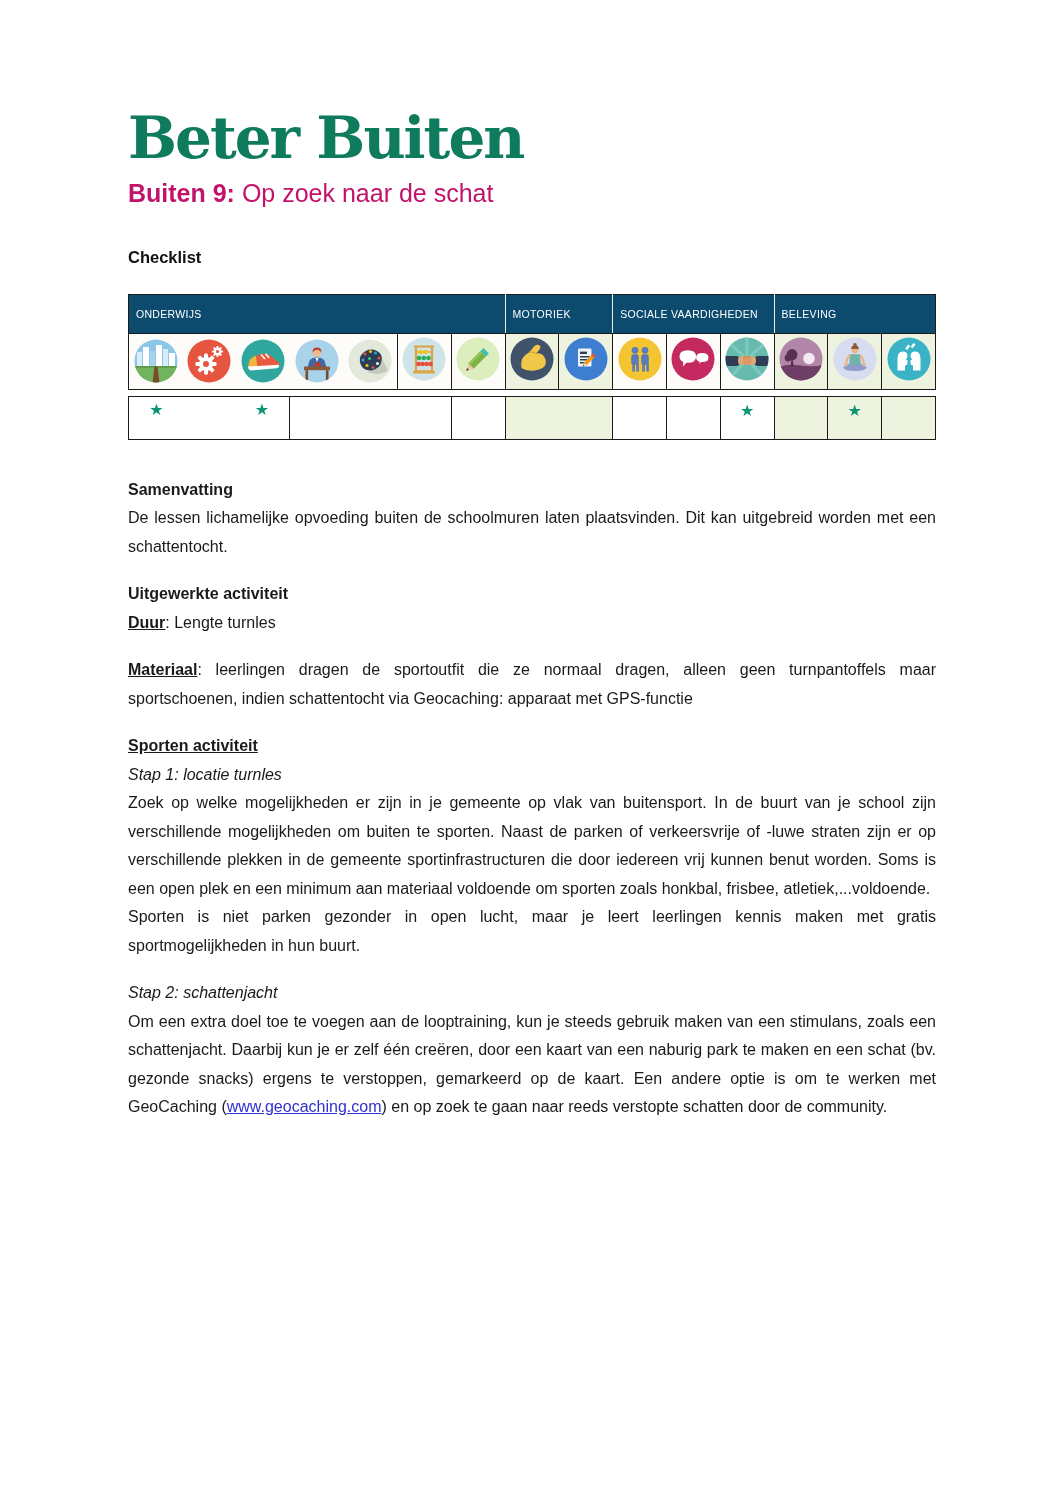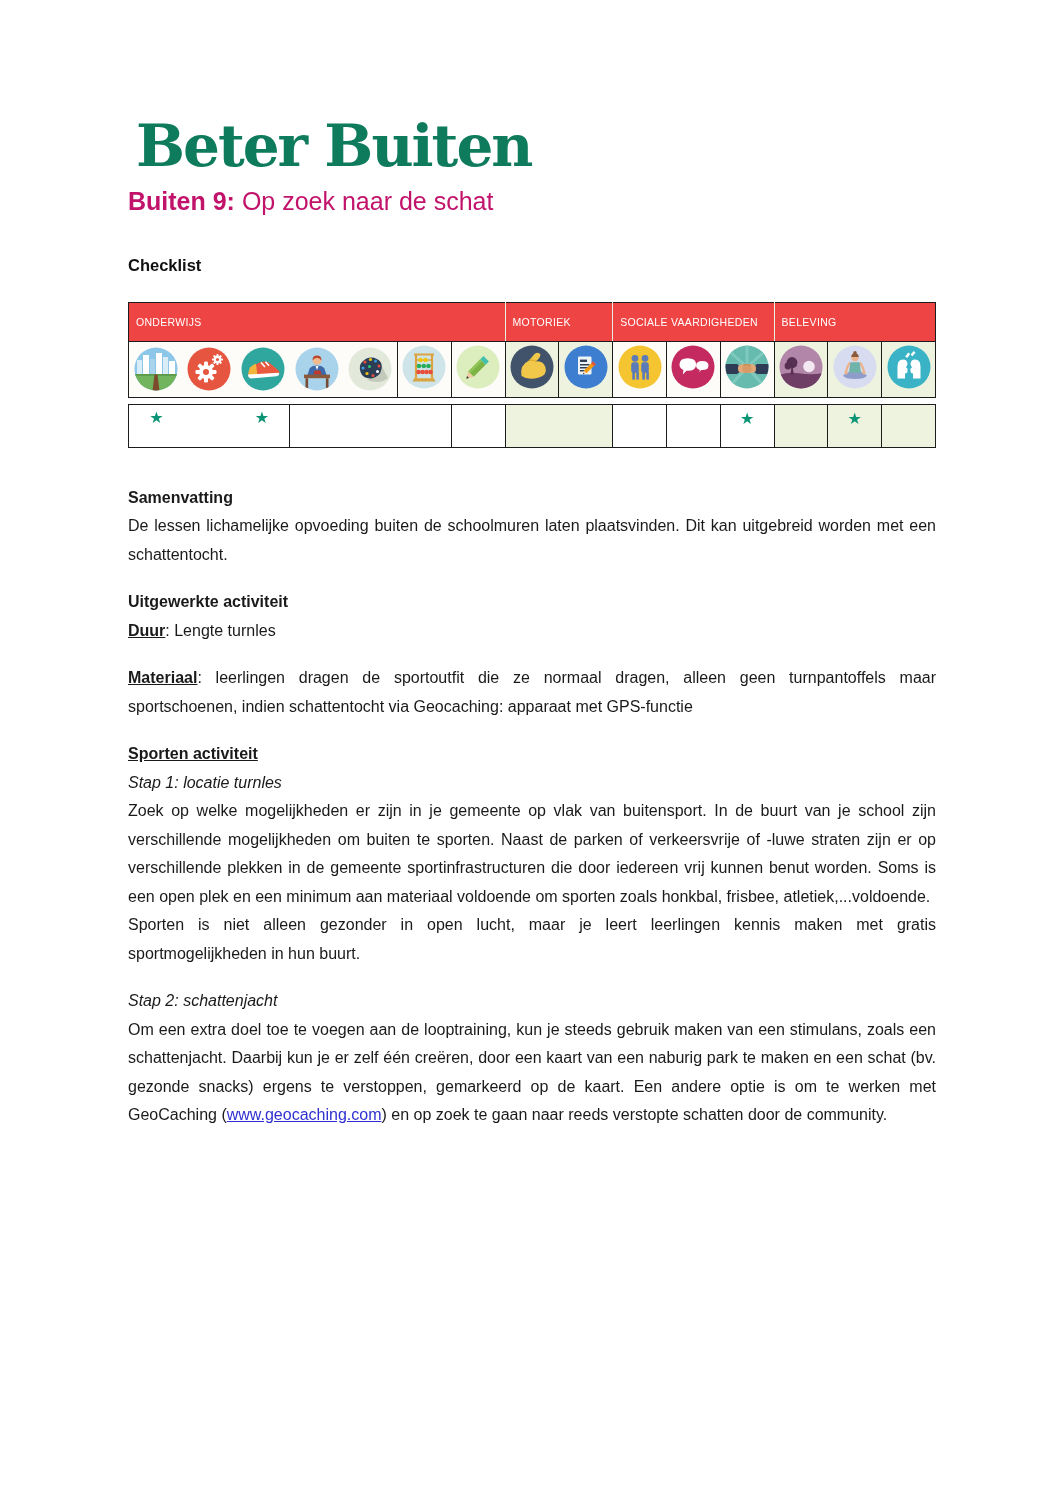--- a/index.html
+++ b/index.html
@@ -7,21 +7,21 @@
   body {
     width: 1059px; height: 1496px;
     background: #ffffff;
     font-family: "Liberation Sans", sans-serif;
     color: #1a1a1a;
   }
   .page { padding: 0 123px 0 128px; }
 
   
   .title {
-    margin: 8px; padding-top: 108px;
+    margin: 0; padding-top: 108px;
     font-family: "DejaVu Serif", serif;
     font-weight: 700;
     font-size: 58px; line-height: 1.05;
     letter-spacing: -2px;
     color: #0e7b5c;
   }
   .subtitle {
     margin-top: 10px;
     font-size: 25px; line-height: 1.15;
     color: #c2136b;
@@ -34,21 +34,21 @@
 
   
   .tblwrap { margin-top: 27px; width: 808px; }
   table.chk {
     width: 808px; table-layout: fixed;
     border-collapse: collapse;
   }
   table.chk col { width: 6.6667%; }
   table.chk td, table.chk th { border: 1px solid #1c1c1c; padding: 0; }
   tr.hdr th {
-    background: #ef4444; color: #fff;
+    background: #0c4a6e; color: #fff;
     height: 39px;
     font-size: 10.5px; font-weight: 400;
     letter-spacing: 0.3px;
     text-align: left; vertical-align: middle;
     padding-left: 7px;
     border-color: #1c1c1c;
     border-right-color: #e8f0e0;
   }
   tr.hdr th:last-child { border-right-color: #1c1c1c; }
   tr.icons td { height: 56px; background: #fdfcf9; text-align: center; vertical-align: middle; }
@@ -427,19 +427,19 @@
     <p>De lessen lichamelijke opvoeding buiten de schoolmuren laten plaatsvinden. Dit kan uitgebreid worden met een schattentocht.</p>
 
     <p class="h blank">Uitgewerkte activiteit</p>
     <p><span class="u">Duur</span><span>: Lengte turnles</span></p>
 
     <p class="blank"><span class="u">Materiaal</span><span>: leerlingen dragen de sportoutfit die ze normaal dragen, alleen geen turnpantoffels maar sportschoenen, indien schattentocht via Geocaching: apparaat met GPS-functie</span></p>
 
     <p class="u blank">Sporten activiteit</p>
     <p class="i">Stap 1: locatie turnles</p>
     <p>Zoek op welke mogelijkheden er zijn in je gemeente op vlak van buitensport. In de buurt van je school zijn verschillende mogelijkheden om buiten te sporten. Naast de parken of verkeersvrije of -luwe straten zijn er op verschillende plekken in de gemeente sportinfrastructuren die door iedereen vrij kunnen benut worden.  Soms is een open plek en een minimum aan materiaal voldoende om sporten zoals honkbal, frisbee, atletiek,...voldoende.</p>
-    <p>Sporten is niet alleen gezonder in open lucht, maar je leert leerlingen kennis maken met gratis sportmogelijkheden in hun buurt.</p>
+    <p>Sporten is niet parken gezonder in open lucht, maar je leert leerlingen kennis maken met gratis sportmogelijkheden in hun buurt.</p>
 
     <p class="i blank">Stap 2: schattenjacht</p>
     <p><span>Om een extra doel toe te voegen aan de looptraining, kun je steeds gebruik maken van een stimulans, zoals een schattenjacht. Daarbij kun je er zelf één creëren, door een kaart van een naburig park te maken en een schat (bv. gezonde snacks) ergens te verstoppen, gemarkeerd op de kaart. Een andere optie is om te werken met GeoCaching (</span><a class="link">www.geocaching.com</a><span>) en op zoek te gaan naar reeds verstopte schatten door de community.</span></p>
 
   </div>
 </div>
 
 </body></html>

